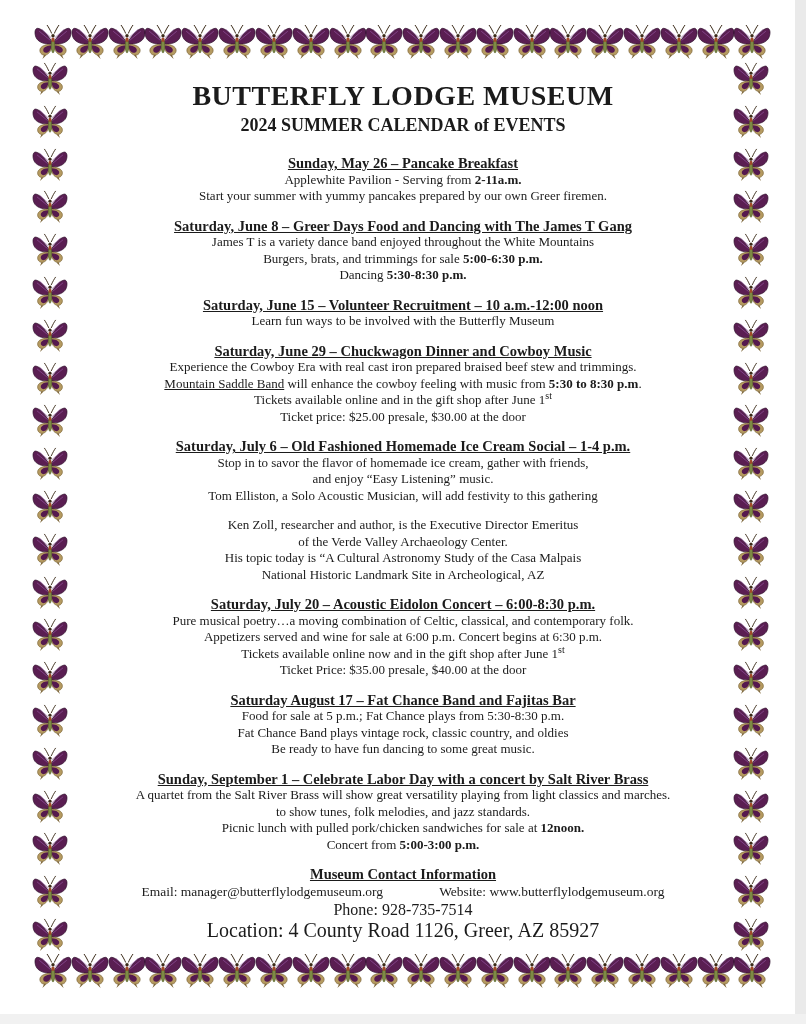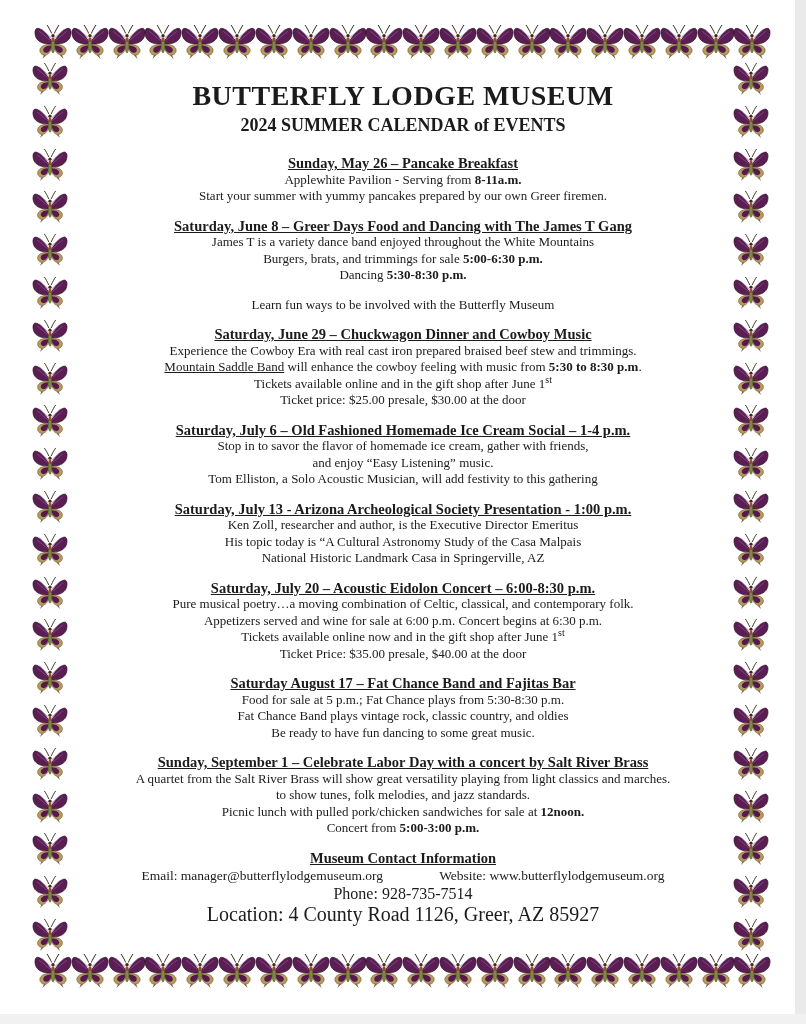--- a/index.html
+++ b/index.html
@@ -332,50 +332,51 @@
       </svg>
     </div>
 
   <div class="content">
     <div class="title">BUTTERFLY LODGE MUSEUM</div>
     <div class="subtitle">2024 SUMMER CALENDAR of EVENTS</div>
 
     <div class="events">
         <div class="event">
           <div class="event-heading">Sunday, May 26 – Pancake Breakfast</div>
-          <div class="event-line"><span>Applewhite Pavilion - Serving from </span><span style="font-weight: bold;">8-11a.m.</span></div>
+          <div class="event-line"><span>Applewhite Pavilion - Serving from </span><span style="font-weight: bold;">2-11a.m.</span></div>
           <div class="event-line"><span>Start your summer with yummy pancakes prepared by our own Greer firemen.</span></div>
         </div>
         <div class="event">
           <div class="event-heading">Saturday, June 8 – Greer Days Food and Dancing with The James T Gang</div>
           <div class="event-line"><span>James T is a variety dance band enjoyed throughout the White Mountains</span></div>
           <div class="event-line"><span>Burgers, brats, and trimmings for sale </span><span style="font-weight: bold;">5:00-6:30 p.m.</span></div>
           <div class="event-line"><span>Dancing </span><span style="font-weight: bold; text-align: center;">5:30-8:30 p.m.</span></div>
         </div>
         <div class="event">
+          <div class="event-heading">Saturday, June 15 – Volunteer Recruitment – 10 a.m.-12:00 noon</div>
           <div class="event-line"><span>Learn fun ways to be involved with the Butterfly Museum</span></div>
         </div>
         <div class="event">
           <div class="event-heading">Saturday, June 29 – Chuckwagon Dinner and Cowboy Music</div>
           <div class="event-line"><span>Experience the Cowboy Era with real cast iron prepared braised beef stew and trimmings.</span></div>
           <div class="event-line"><span style="font-weight: normal; text-decoration: underline;">Mountain Saddle Band</span><span> will enhance the cowboy feeling with music from </span><span style="font-weight: bold;">5:30 to 8:30 p.m</span><span>.</span></div>
           <div class="event-line"><span>Tickets available online and in the gift shop after June 1</span><sup>st</sup></div>
           <div class="event-line"><span>Ticket price: $25.00 presale, $30.00 at the door</span></div>
         </div>
         <div class="event">
           <div class="event-heading">Saturday, July 6 – Old Fashioned Homemade Ice Cream Social – 1-4 p.m.</div>
           <div class="event-line"><span>Stop in to savor the flavor of homemade ice cream, gather with friends,</span></div>
           <div class="event-line"><span>and enjoy “Easy Listening” music.</span></div>
           <div class="event-line"><span>Tom Elliston, a Solo Acoustic Musician, will add festivity to this gathering</span></div>
         </div>
         <div class="event">
-          <div class="event-heading">Saturday, July 13 - Arizona Archeological Society Presentation - 1:00 p.m.</div>
           <div class="event-line"><span>Ken Zoll, researcher and author, is the Executive Director Emeritus</span></div>
+          <div class="event-line"><span>of the Verde Valley Archaeology Center.</span></div>
           <div class="event-line"><span>His topic today is “A Cultural Astronomy Study of the Casa Malpais</span></div>
-          <div class="event-line"><span>National Historic Landmark Casa in Springerville, AZ</span></div>
+          <div class="event-line"><span>National Historic Landmark Site in Archeological, AZ</span></div>
         </div>
         <div class="event">
           <div class="event-heading">Saturday, July 20 – Acoustic Eidolon Concert – 6:00-8:30 p.m.</div>
           <div class="event-line"><span>Pure musical poetry…a moving combination of Celtic, classical, and contemporary folk.</span></div>
           <div class="event-line"><span>Appetizers served and wine for sale at 6:00 p.m. Concert begins at 6:30 p.m.</span></div>
           <div class="event-line"><span>Tickets available online now and in the gift shop after June 1</span><sup>st</sup></div>
           <div class="event-line"><span>Ticket Price:  $35.00 presale, $40.00 at the door</span></div>
         </div>
         <div class="event">
           <div class="event-heading">Saturday August 17 –  Fat Chance Band and Fajitas Bar</div>

